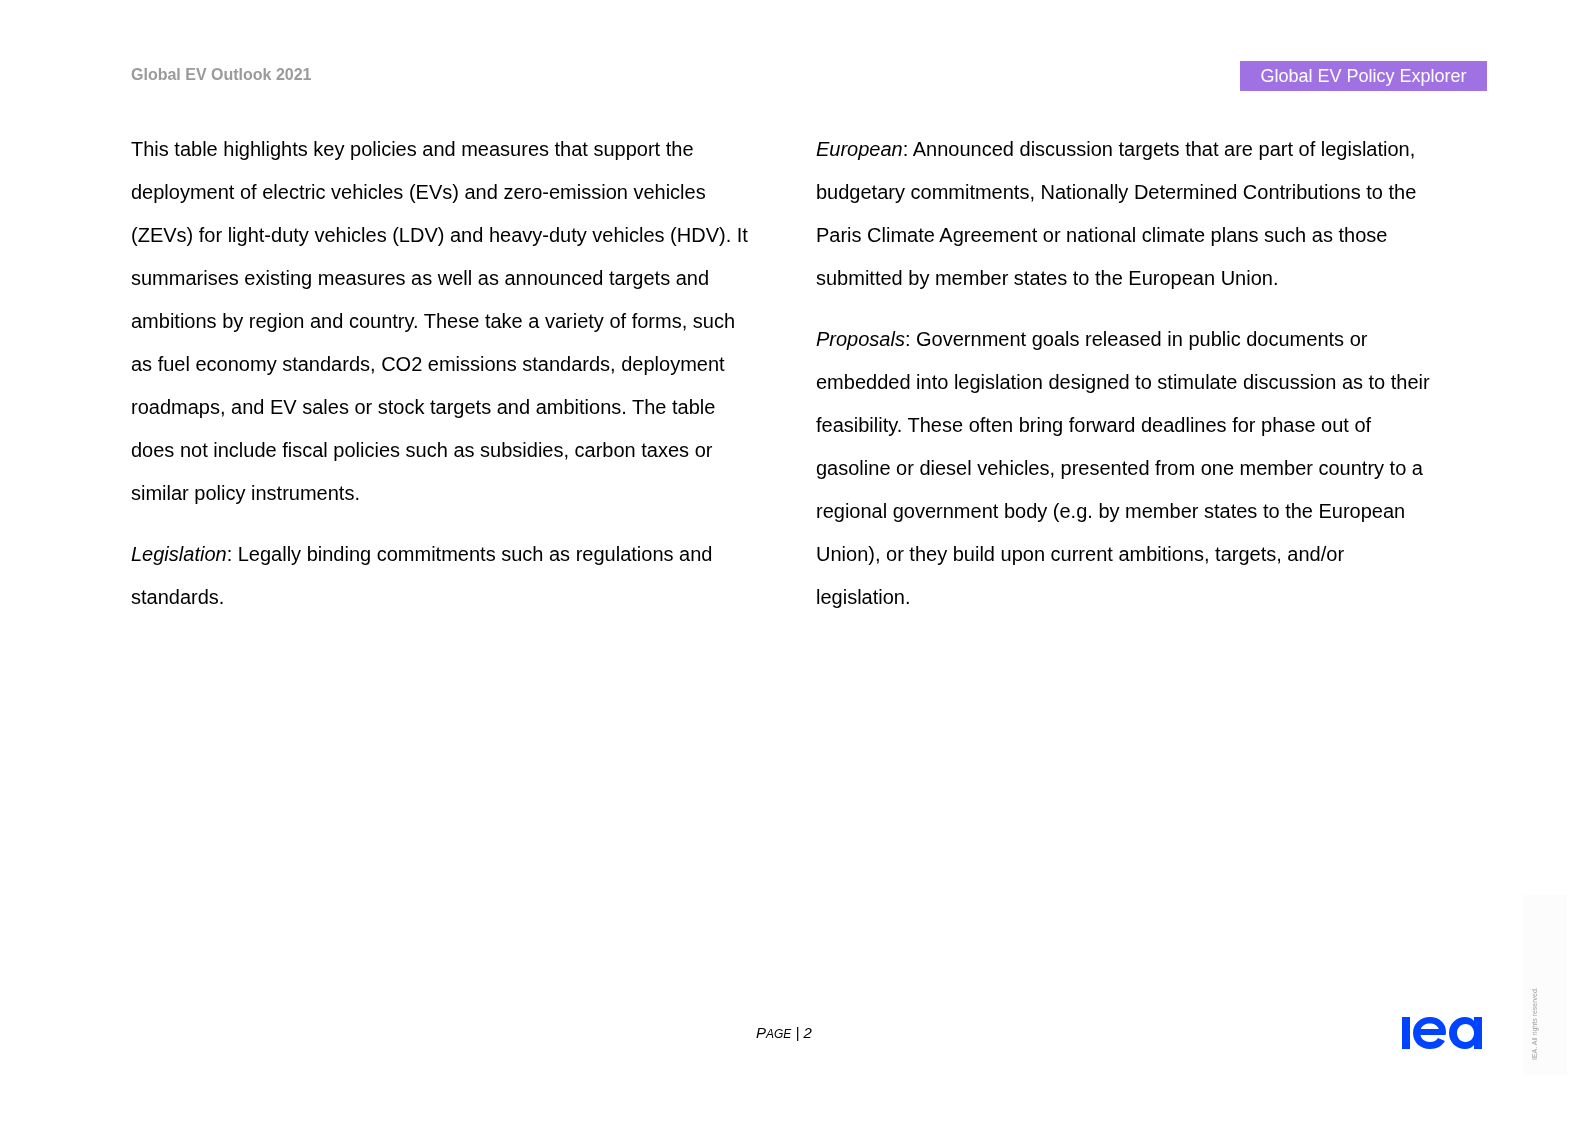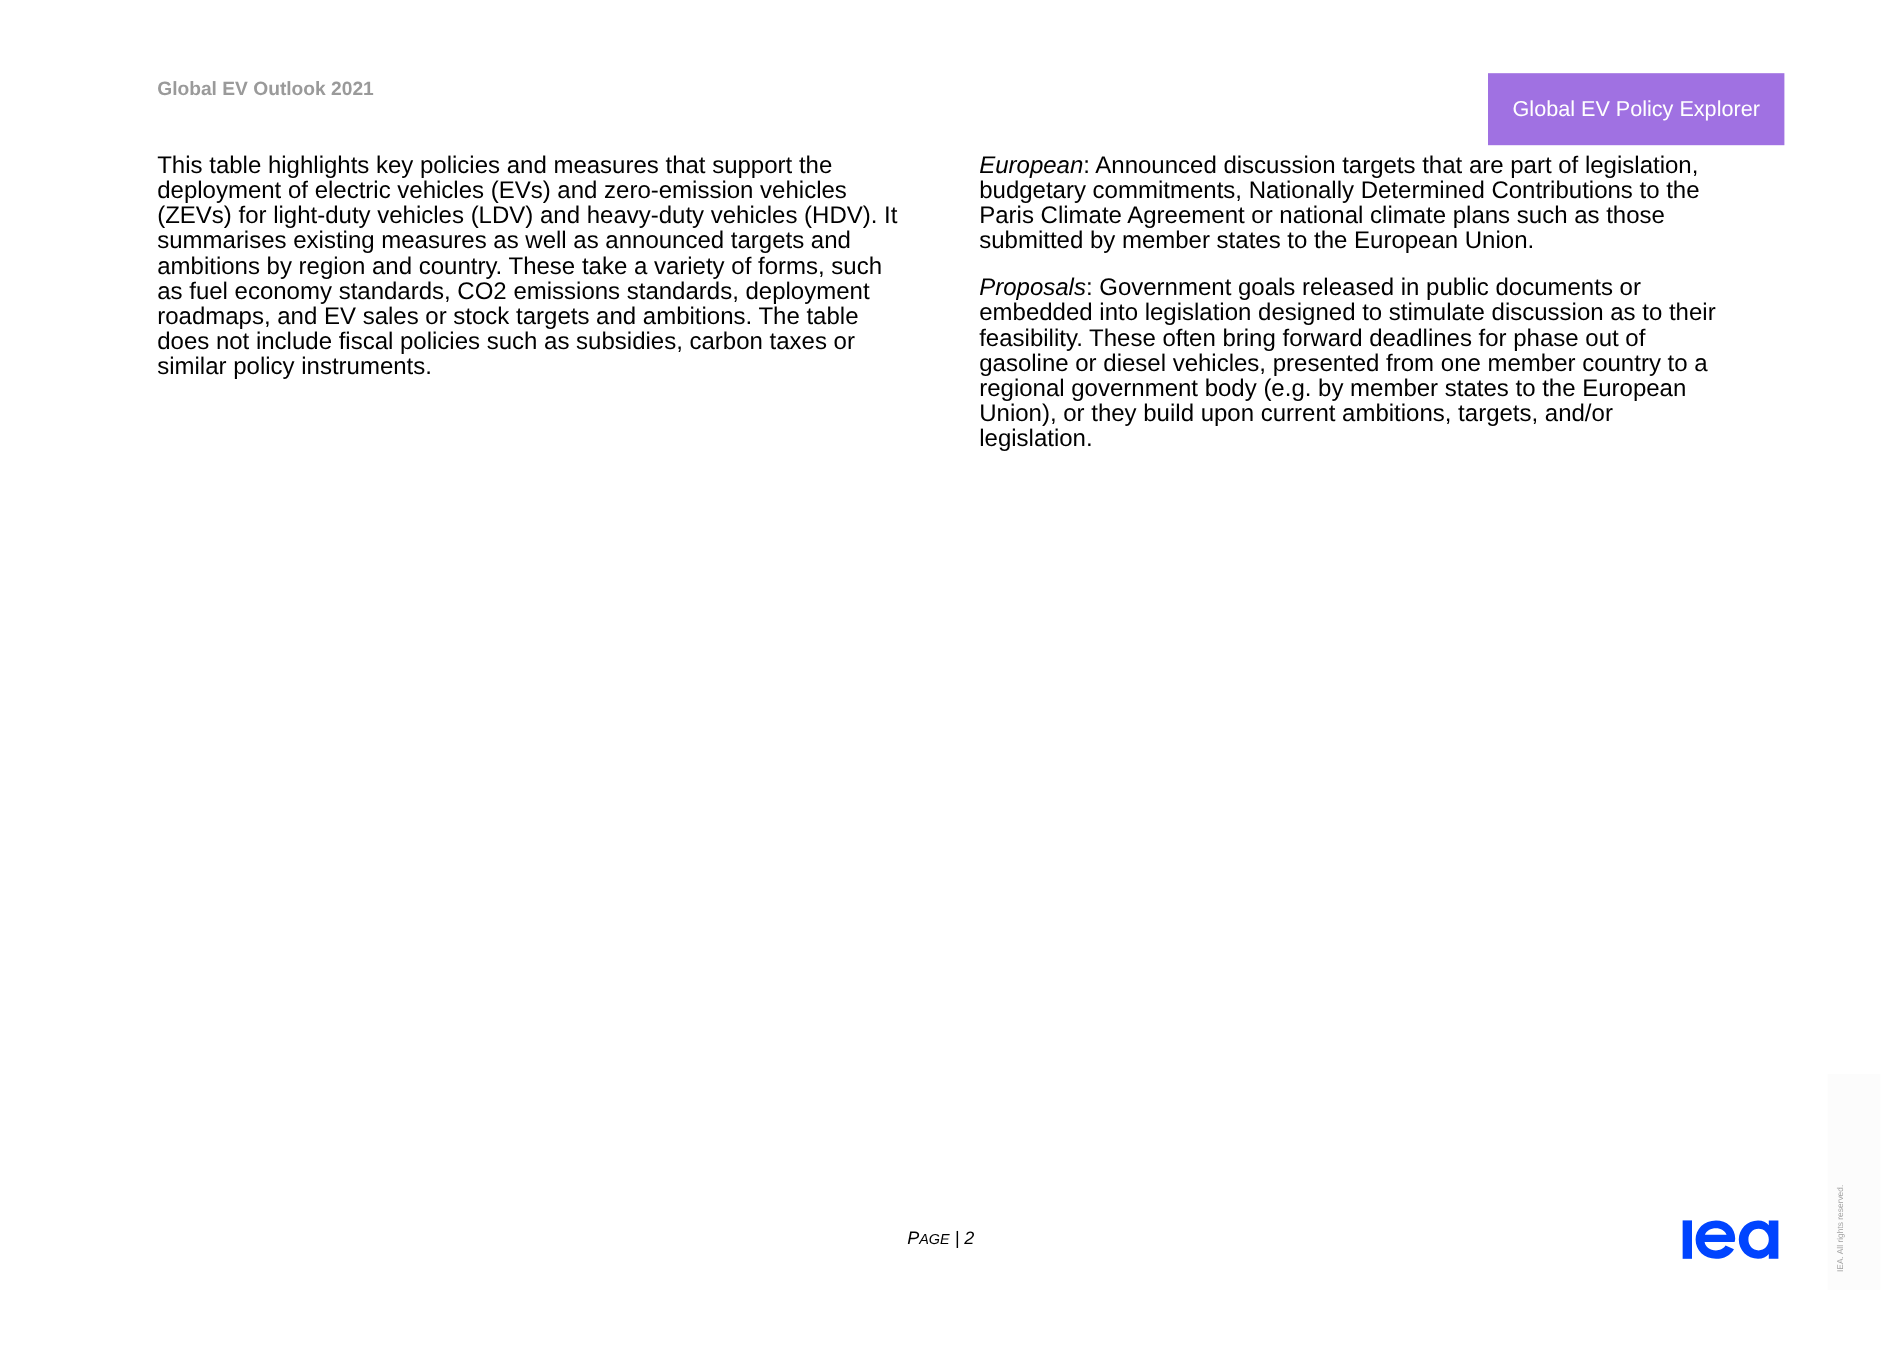--- a/index.html
+++ b/index.html
@@ -21,35 +21,35 @@
       top: 66px;
       font-size: 16px;
       color: #9a9a9a;
       font-weight: bold;
     }
     .explorer-link {
       position: absolute;
       left: 1240px;
       top: 61px;
       width: 247px;
-      height: 60px;
+      height: 30px;
       background: #a071e2;
       color: #ffffff;
       font-size: 18px;
       display: flex;
       align-items: center;
       justify-content: center;
       text-decoration: none;
       cursor: pointer;
     }
     .col {
       position: absolute;
       top: 128px;
       font-size: 20px;
-      line-height: 21px;
+      line-height: 43px;
     }
     .col-left {
       left: 131px;
       width: 625px;
     }
     .col-right {
       left: 816px;
       width: 625px;
     }
     .col p {
@@ -100,20 +100,23 @@
   </style>
 </head>
 <body>
 
 <div class="running-header">Global EV Outlook 2021</div>
 
 <a class="explorer-link">Global EV Policy Explorer</a>
 
 <div class="col col-left">
   <p>This table highlights key policies and measures that support the deployment of electric vehicles (EVs) and zero-emission vehicles (ZEVs) for light-duty vehicles (LDV) and heavy-duty vehicles (HDV). It summarises existing measures as well as announced targets and ambitions by region and country. These take a variety of forms, such as fuel economy standards, CO2 emissions standards, deployment roadmaps, and EV sales or stock targets and ambitions. The table does not include fiscal policies such as subsidies, carbon taxes or similar policy instruments.</p>
+  <p>
+    <span class="term">Legislation</span><span>: Legally binding commitments such as regulations and standards.</span>
+  </p>
 </div>
 
 <div class="col col-right">
   <p>
     <span class="term">European</span><span>: Announced discussion targets that are part of legislation, budgetary commitments, Nationally Determined Contributions to the Paris Climate Agreement or national climate plans such as those submitted by member states to the European Union.</span>
   </p>
   <p>
     <span class="term">Proposals</span><span>: Government goals released in public documents or embedded into legislation designed to stimulate discussion as to their feasibility. These often bring forward deadlines for phase out of gasoline or diesel vehicles, presented from one member country to a regional government body (e.g. by member states to the European Union), or they build upon current ambitions, targets, and/or legislation.</span>
   </p>
 </div>

